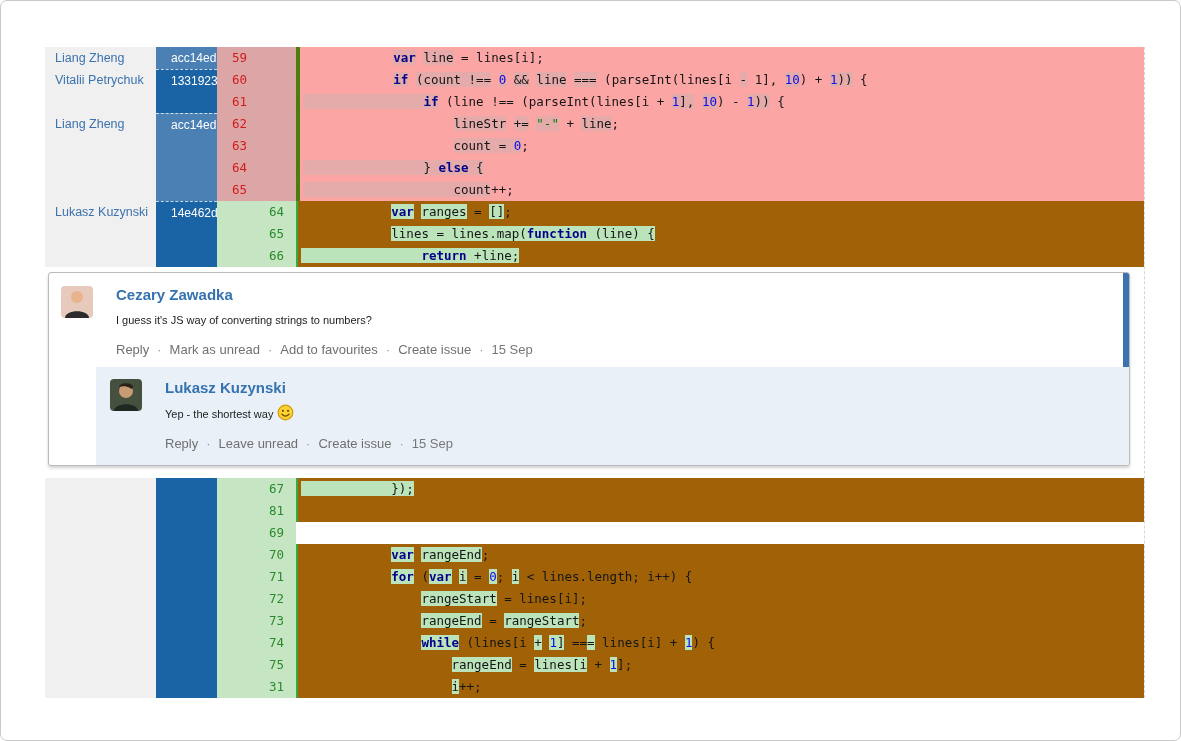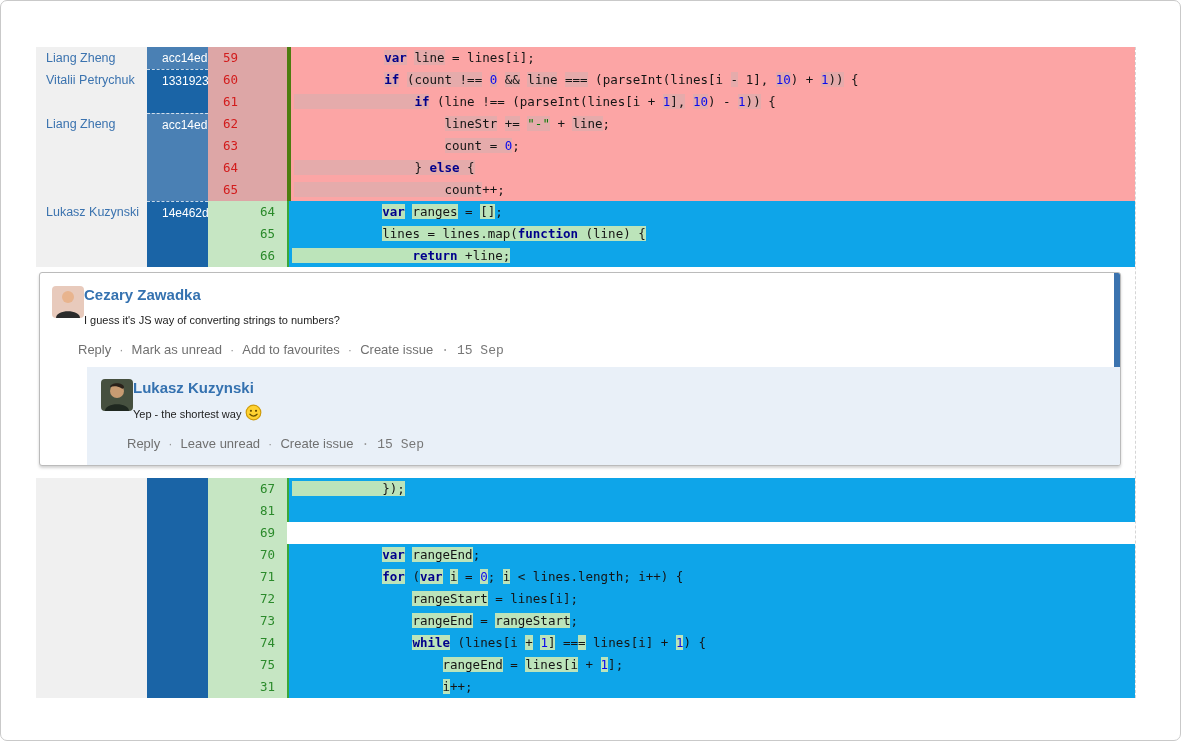--- a/index.html
+++ b/index.html
@@ -2,61 +2,61 @@
 <html><head>
 <meta charset="utf-8">
 <style>
   html,body{margin:0;padding:0;background:#fff;}
   body{width:1181px;height:741px;position:relative;overflow:hidden;
        font-family:"Liberation Sans",sans-serif;}
   .frame{position:absolute;left:0;top:0;right:0;bottom:0;border:1px solid #c9c9c9;
          border-radius:7px;pointer-events:none;box-sizing:border-box;}
 
   
-  .diff-panel{position:absolute;left:36px;top:47px;width:1100px;
+  .diff-panel{position:absolute;left:45px;top:47px;width:1100px;
               border-right:1px dashed #d5d5d5;box-sizing:border-box;}
   .diff-row{display:flex;height:22px;font:12.5px/22px "DejaVu Sans Mono",monospace;}
   .cell{box-sizing:border-box;flex-shrink:0;}
   .author{width:111px;background:#f0f0f0;color:#3b73af;
           font:12.5px/22px "Liberation Sans",sans-serif;
           padding-left:10px;overflow:hidden;white-space:nowrap;}
   .commit{width:61px;color:#fff;font:12px/22px "Liberation Sans",sans-serif;
           padding-left:15px;overflow:hidden;white-space:nowrap;}
   .commit.light{background:#4a80b4;}
   .commit.dark{background:#1a64a6;}
   .commit.sep{border-top:1px dashed rgba(255,255,255,.75);}
   .num{width:79px;position:relative;}
   .num.del{background:#dda6a6;}
   .num.add{background:#c6e6c3;}
   .num .old{position:absolute;left:15px;color:#d21c1c;}
   .num .new{position:absolute;right:12px;color:#2b8a2b;}
   .code{flex:1 1 auto;white-space:pre;overflow:hidden;color:#151515;padding-left:3px;}
   .code.del{background:#fca5a5;border-left:4px solid #4d7c0f;}
-  .code.add{background:#0ea5e9;border-left:2px solid #3aa83a;}
+  .code.add{background:#a16207;border-left:2px solid #3aa83a;}
   .code.del .hl{background:#e5abab;}
   .code.add .hl{background:#bce4ba;}
   .c-k{color:#00008b;font-weight:bold;}
   .c-n{color:#0a0aee;}
   .c-s{color:#067a06;}
 
   
   .comment-box{margin:5px 14px 12px 3px;border:1px solid #bbb;border-radius:3px;
                background:#fff;box-shadow:0 2px 3px rgba(0,0,0,.18);overflow:hidden;}
   .root-comment{position:relative;height:94px;box-sizing:border-box;padding:13px 20px 0 12px;}
   .blue-bar{position:absolute;right:0;top:0;width:6px;height:94px;background:#3b73af;}
   .reply-comment{position:relative;margin-left:47px;height:98px;box-sizing:border-box;
                  background:#e9f0f8;padding:12px 12px 0 14px;}
   .avatar{width:32px;height:32px;border-radius:4px;overflow:hidden;float:left;}
-  .c-content{margin-left:26px;}
+  .c-content{margin-left:55px;}
   .c-name{font-size:15px;font-weight:bold;color:#3572b0;line-height:18px;}
   .c-text{font-size:11px;color:#222;margin-top:7px;line-height:18px;}
   .c-actions{margin-top:13px;font-size:13px;color:#707070;}
   .act{color:#707070;text-decoration:none;cursor:pointer;}
   .act + .act::before,.c-date::before{content:"\00B7";margin:0 8px;color:#999;}
-  .c-date{color:#777;font-family:Liberation Mono, monospace;}
+  .c-date{color:#777;}
   .smiley{vertical-align:-3px;margin-left:4px;}
 </style>
 </head>
 <body>
 
 <div class="frame"></div>
 
 <div class="diff-panel">
 
   <div id="top-diff">

